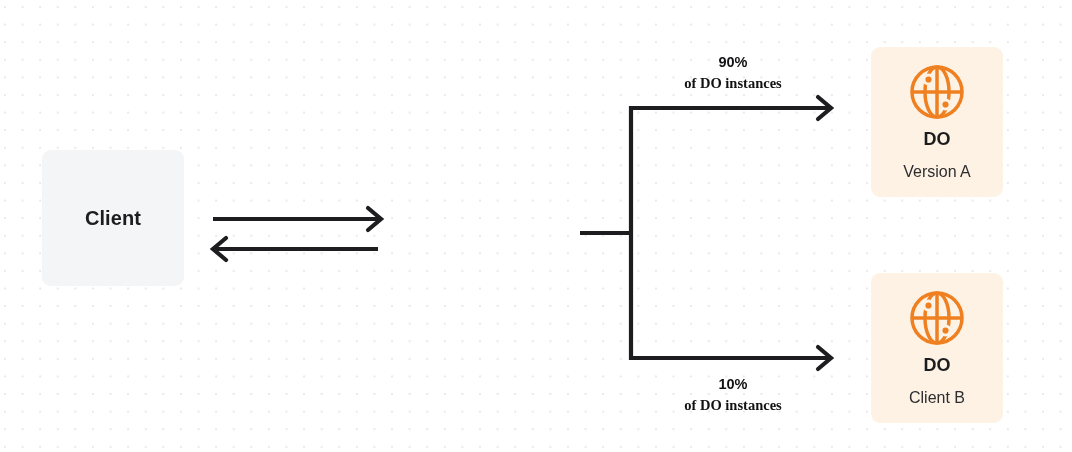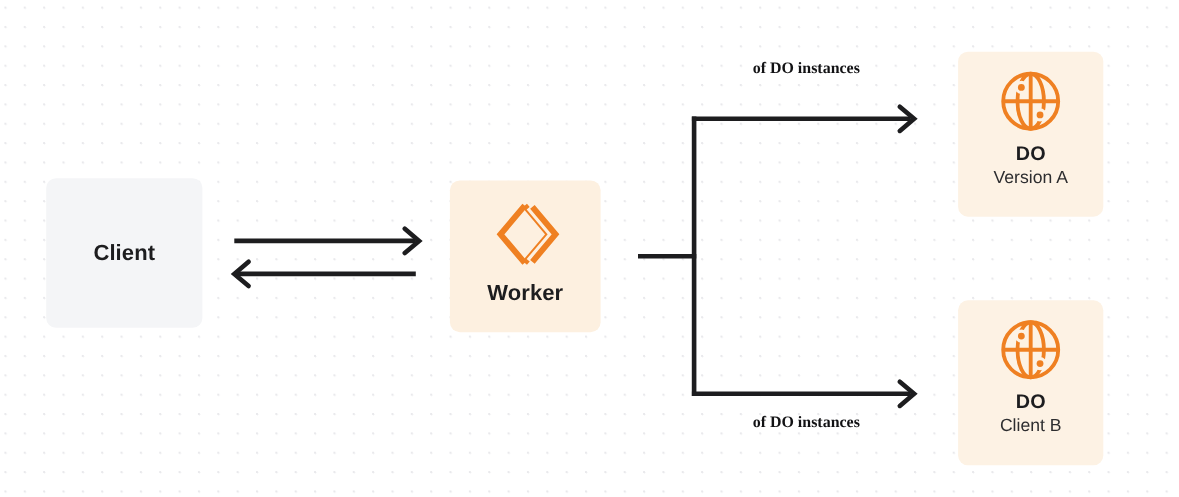--- a/index.html
+++ b/index.html
@@ -25,21 +25,21 @@
     position: absolute;
     box-sizing: border-box;
     border-radius: 9px;
     display: flex;
     flex-direction: column;
     align-items: center;
     justify-content: center;
   }
   .node.client {
     left: 42px;
-    top: 162px;
+    top: 150px;
     width: 142px;
     height: 136px;
     background: #f4f5f7;
   }
   .node.worker {
     left: 409px;
     top: 164px;
     width: 137px;
     height: 138px;
     background: #fdf0e0;
@@ -63,21 +63,21 @@
     font-weight: bold;
     color: #1d1d1f;
     letter-spacing: .1px;
   }
   .client .node-title { font-size: 20px; }
   .worker .node-title { font-size: 20px; margin-top: 13px; }
   .dobox .node-title { font-size: 18px; margin-top: 8px; }
   .node-sub {
     font-size: 16px;
     color: #2d2d2f;
-    margin-top: 3px;
+    margin-top: 13px;
   }
 
   .icon-wrap { line-height: 0; }
 
   
   #wires {
     position: absolute;
     left: 0; top: 0;
     width: 1072px;
     height: 452px;
@@ -135,33 +135,20 @@
 
       <line x1="629" y1="358" x2="828" y2="358" stroke="#1d1d1f" stroke-width="4.2" stroke-linecap="butt"></line>
       <polyline points="818,347 831,358 818,369" fill="none" stroke="#1d1d1f" stroke-width="4.2" stroke-linecap="round" stroke-linejoin="miter"></polyline>
     </g>
   </svg>
 
   <div class="node client">
     <div class="node-title">Client</div>
   </div>
 
-  <div class="node worker">
-    <div class="icon-wrap">
-      <svg width="62" height="60" viewBox="0 0 62 60" xmlns="http://www.w3.org/2000/svg">
-
-        <path d="M30 4 L8 30 L30 56" fill="none" stroke="#ef8022" stroke-width="5.4" stroke-linejoin="miter" stroke-linecap="butt"></path>
-        <path d="M30 4 L52 30 L30 56" fill="none" stroke="#ef8022" stroke-width="5.4" stroke-linejoin="miter" stroke-linecap="butt"></path>
-
-        <path d="M36 4 L58 30 L36 56" fill="none" stroke="#fdf0e0" stroke-width="11" stroke-linejoin="miter" stroke-linecap="butt"></path>
-        <path d="M37 5 L58 30 L37 55" fill="none" stroke="#ef8022" stroke-width="5.4" stroke-linejoin="miter" stroke-linecap="butt"></path>
-      </svg>
-    </div>
-    <div class="node-title">Worker</div>
-  </div>
 
   <div class="node dobox a">
     <div class="icon-wrap">
       <svg width="58" height="58" viewBox="0 0 58 58" xmlns="http://www.w3.org/2000/svg">
         <g fill="none" stroke="#ef8022" stroke-width="3.5">
           <circle cx="29" cy="29" r="25"></circle>
           <line x1="29" y1="4" x2="29" y2="54"></line>
           <line x1="5" y1="29" x2="53" y2="29"></line>
           <ellipse cx="29" cy="29" rx="12" ry="25"></ellipse>
         </g>
@@ -189,20 +176,22 @@
         <circle cx="20.5" cy="16.5" r="3.1" fill="#ef8022"></circle>
         <circle cx="37.5" cy="41.5" r="6" fill="#fdf2e4"></circle>
         <circle cx="37.5" cy="41.5" r="3.1" fill="#ef8022"></circle>
       </svg>
     </div>
     <div class="node-title">DO</div>
     <div class="node-sub">Client B</div>
   </div>
 
   <div class="edge-label top">
+    <span class="pct">90%</span>
     <span class="of">of DO instances</span>
   </div>
 
   <div class="edge-label bottom">
+    <span class="pct">10%</span>
     <span class="of">of DO instances</span>
   </div>
 
 </div>
 
 </body></html>

